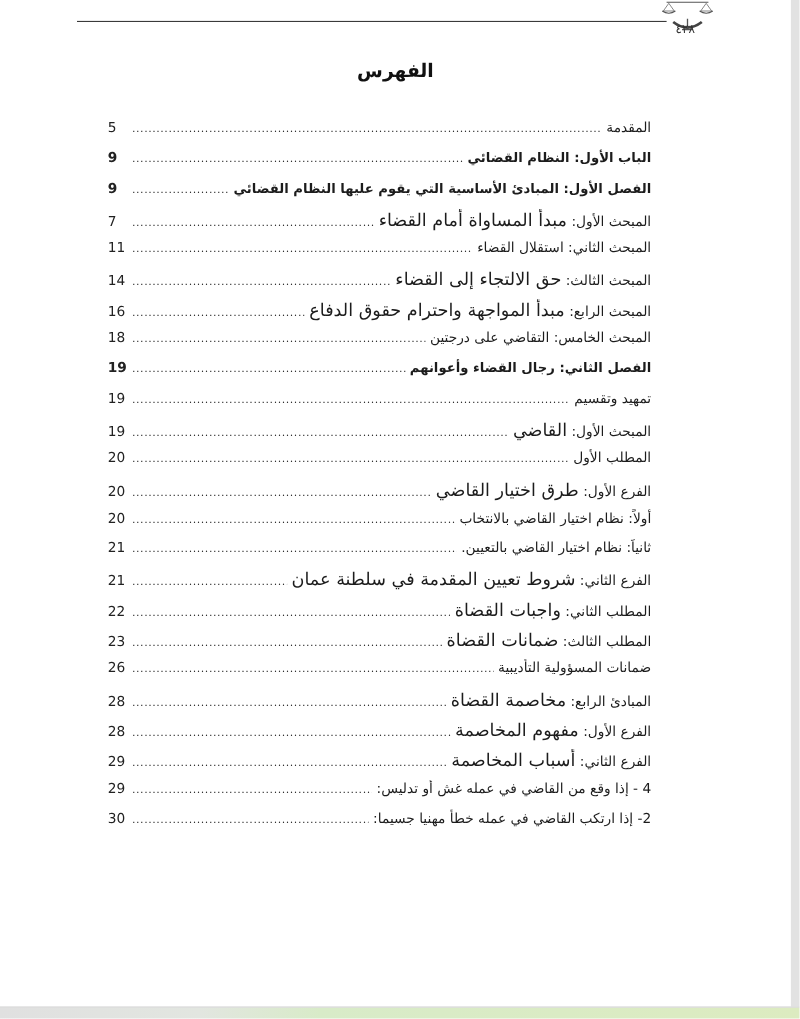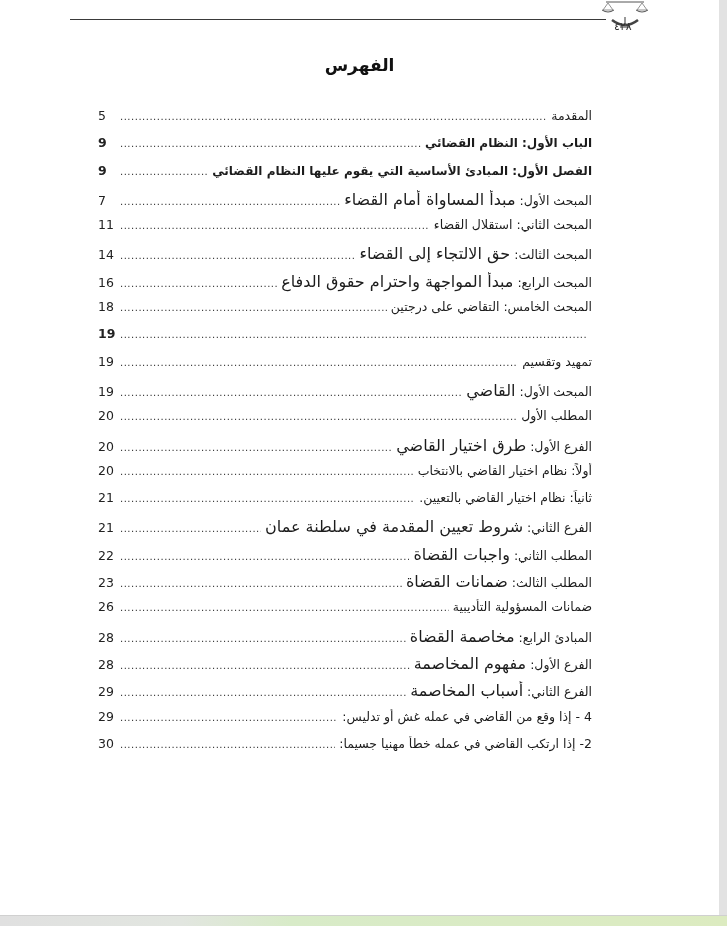--- a/index.html
+++ b/index.html
@@ -191,20 +191,21 @@
         <span class="toc-text"><span>المبحث الرابع: </span><span class="sub">مبدأ المواجهة واحترام حقوق الدفاع</span></span>
         <span class="toc-dots"></span>
         <span class="toc-page">16</span>
       </div>
       <div class="toc-row">
         <span class="toc-text"><span>المبحث الخامس: التقاضي على درجتين</span></span>
         <span class="toc-dots"></span>
         <span class="toc-page">18</span>
       </div>
       <div class="toc-row bold">
+        <span class="toc-text"><span>الفصل الثاني: رجال القضاء وأعوانهم</span></span>
         <span class="toc-dots"></span>
         <span class="toc-page">19</span>
       </div>
       <div class="toc-row">
         <span class="toc-text"><span>تمهيد وتقسيم</span></span>
         <span class="toc-dots"></span>
         <span class="toc-page">19</span>
       </div>
       <div class="toc-row">
         <span class="toc-text"><span>المبحث الأول: </span><span class="sub">القاضي</span></span>

